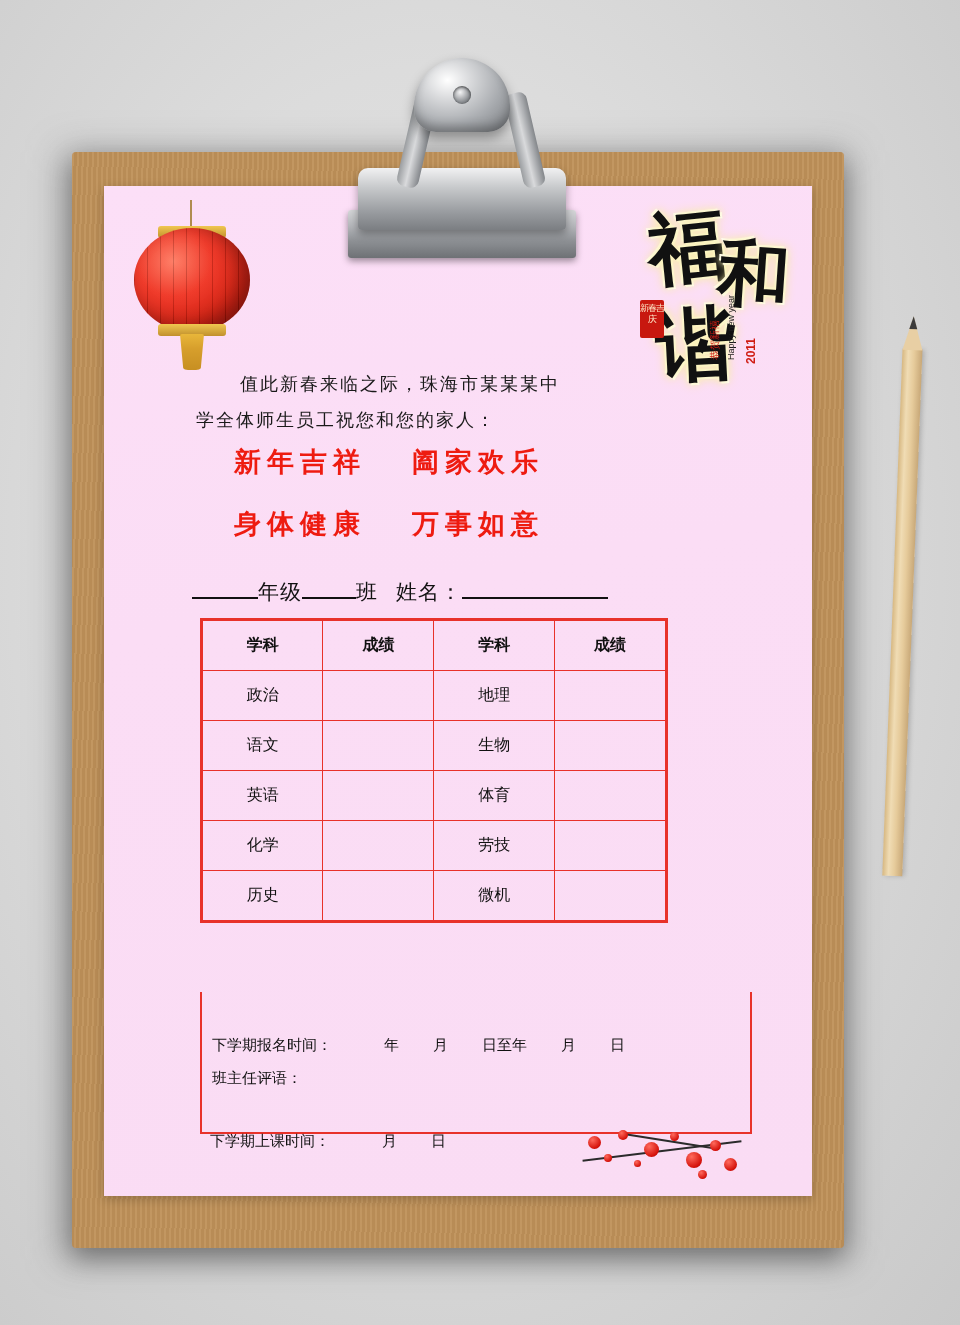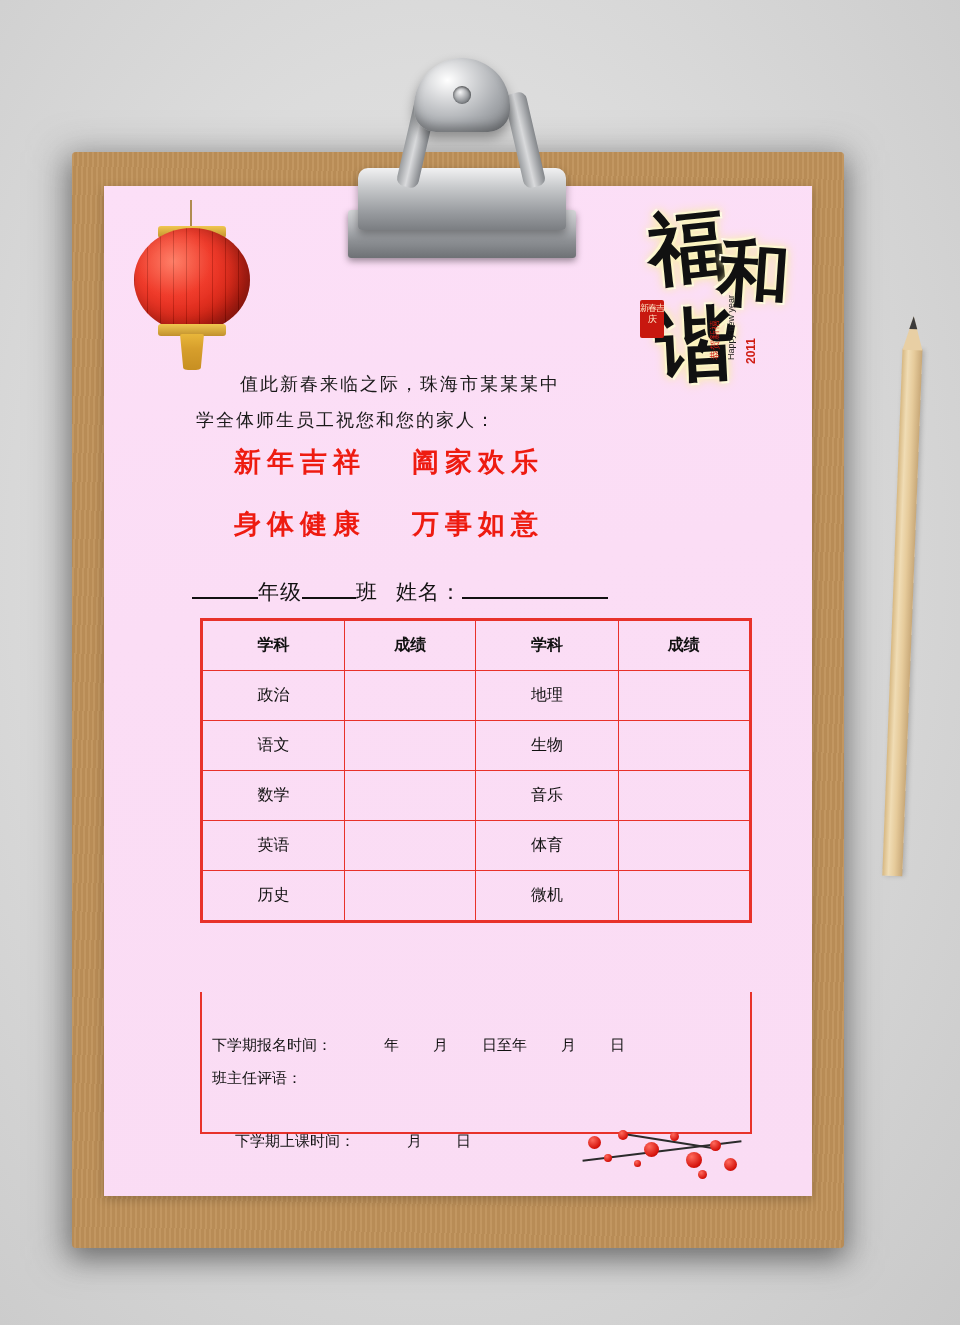--- a/index.html
+++ b/index.html
@@ -252,21 +252,21 @@
     font-size: 21px; color: #111; letter-spacing: 1px;
   }
   .nameline .u { display: inline-block; border-bottom: 2px solid #111; }
   .u60 { width: 66px; }
   .u48 { width: 54px; }
   .u140 { width: 146px; }
 
   
   .grid {
     position: absolute; left: 96px; top: 432px;
-    width: 552px;
+    width: 468px;
     border: 2px solid #e8322a;
     box-sizing: border-box;
   }
   table.score {
     width: 100%;
     border-collapse: collapse;
     font-size: 16px;
     color: #111;
   }
   table.score td, table.score th {
@@ -287,21 +287,21 @@
     box-sizing: border-box;
     height: 142px;
   }
   .note-line {
     font-size: 15px; color: #111; padding: 0 0 0 10px;
   }
   .note-comment { padding-top: 14px; }
   .note-enroll { padding-top: 44px; }
   .note-start {
     position: absolute; left: 106px; top: 946px;
-    font-size: 15px; color: #111; margin-left: 25px;
+    font-size: 15px; color: #111;
   }
   .sp { display: inline-block; width: 34px; }
   .sp-s { display: inline-block; width: 18px; }
   .sp-l { display: inline-block; width: 52px; }
 
   
   .plum { position: absolute; left: 470px; top: 938px; width: 200px; height: 66px; z-index: 4; }
   .plum .branch {
     position: absolute; left: 8px; top: 26px; width: 160px; height: 2px;
     background: #2b2b2b; transform: rotate(-7deg);
@@ -386,29 +386,29 @@
             <td class="subj">地理</td>
             <td class="scorecell"></td>
           </tr>
           <tr>
             <td class="subj">语文</td>
             <td class="scorecell"></td>
             <td class="subj">生物</td>
             <td class="scorecell"></td>
           </tr>
           <tr>
-            <td class="subj">数学</td>
-            <td class="scorecell"></td>
-            <td class="subj">音乐</td>
-            <td class="scorecell"></td>
-          </tr>
-          <tr>
             <td class="subj">英语</td>
             <td class="scorecell"></td>
             <td class="subj">体育</td>
+            <td class="scorecell"></td>
+          </tr>
+          <tr>
+            <td class="subj">化学</td>
+            <td class="scorecell"></td>
+            <td class="subj">劳技</td>
             <td class="scorecell"></td>
           </tr>
           <tr>
             <td class="subj">历史</td>
             <td class="scorecell"></td>
             <td class="subj">微机</td>
             <td class="scorecell"></td>
           </tr>
         </tbody>
       </table>

